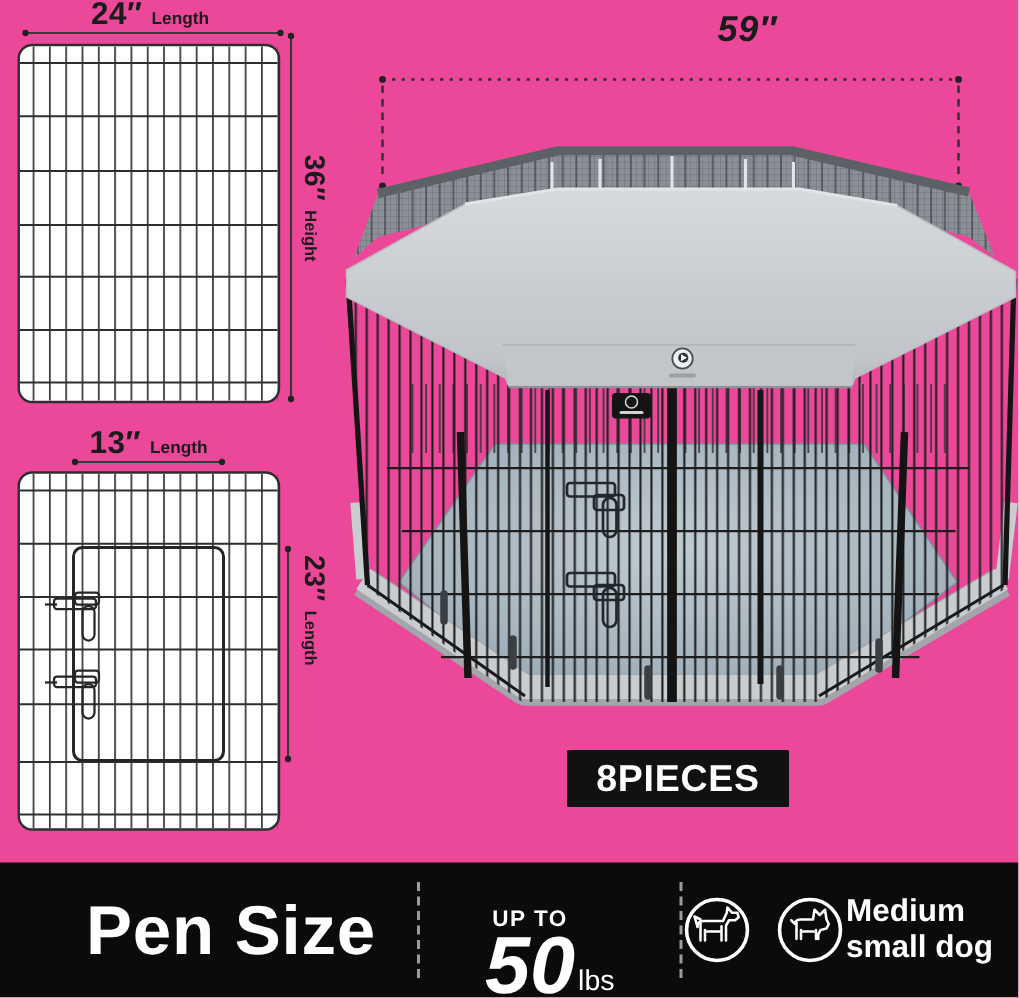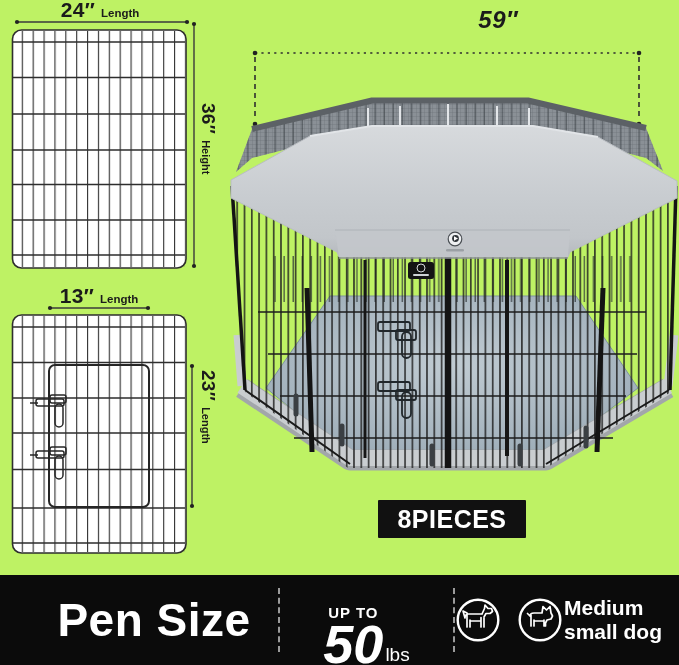--- a/index.html
+++ b/index.html
@@ -1,17 +1,17 @@
 <!DOCTYPE html>
 <html><head>
 <meta charset="utf-8">
 <style>
   html,body{margin:0;padding:0;background:#ffffff;}
   .canvas{
-    position:relative;width:679px;height:665px;background:#bef264;overflow:hidden;
+    position:relative;width:679px;height:665px;background:#ec4899;overflow:hidden;
     font-family:"Liberation Sans","DejaVu Sans",sans-serif;color:#1b1b1b;
   }
   svg{display:block;}
   .overlay{position:absolute;}
   .dim-label{display:flex;justify-content:center;align-items:baseline;gap:6px;white-space:nowrap;}
   .dim-big{font-size:21px;font-weight:700;letter-spacing:.3px;}
   .dim-small{font-size:11.5px;font-weight:700;}
   .vlabel{position:absolute;transform:rotate(90deg);transform-origin:0 0;display:flex;align-items:baseline;gap:6px;white-space:nowrap;}
   .pen-width{font-size:24px;font-weight:700;text-align:right;letter-spacing:.5px;font-style:italic;}
   .badge{

